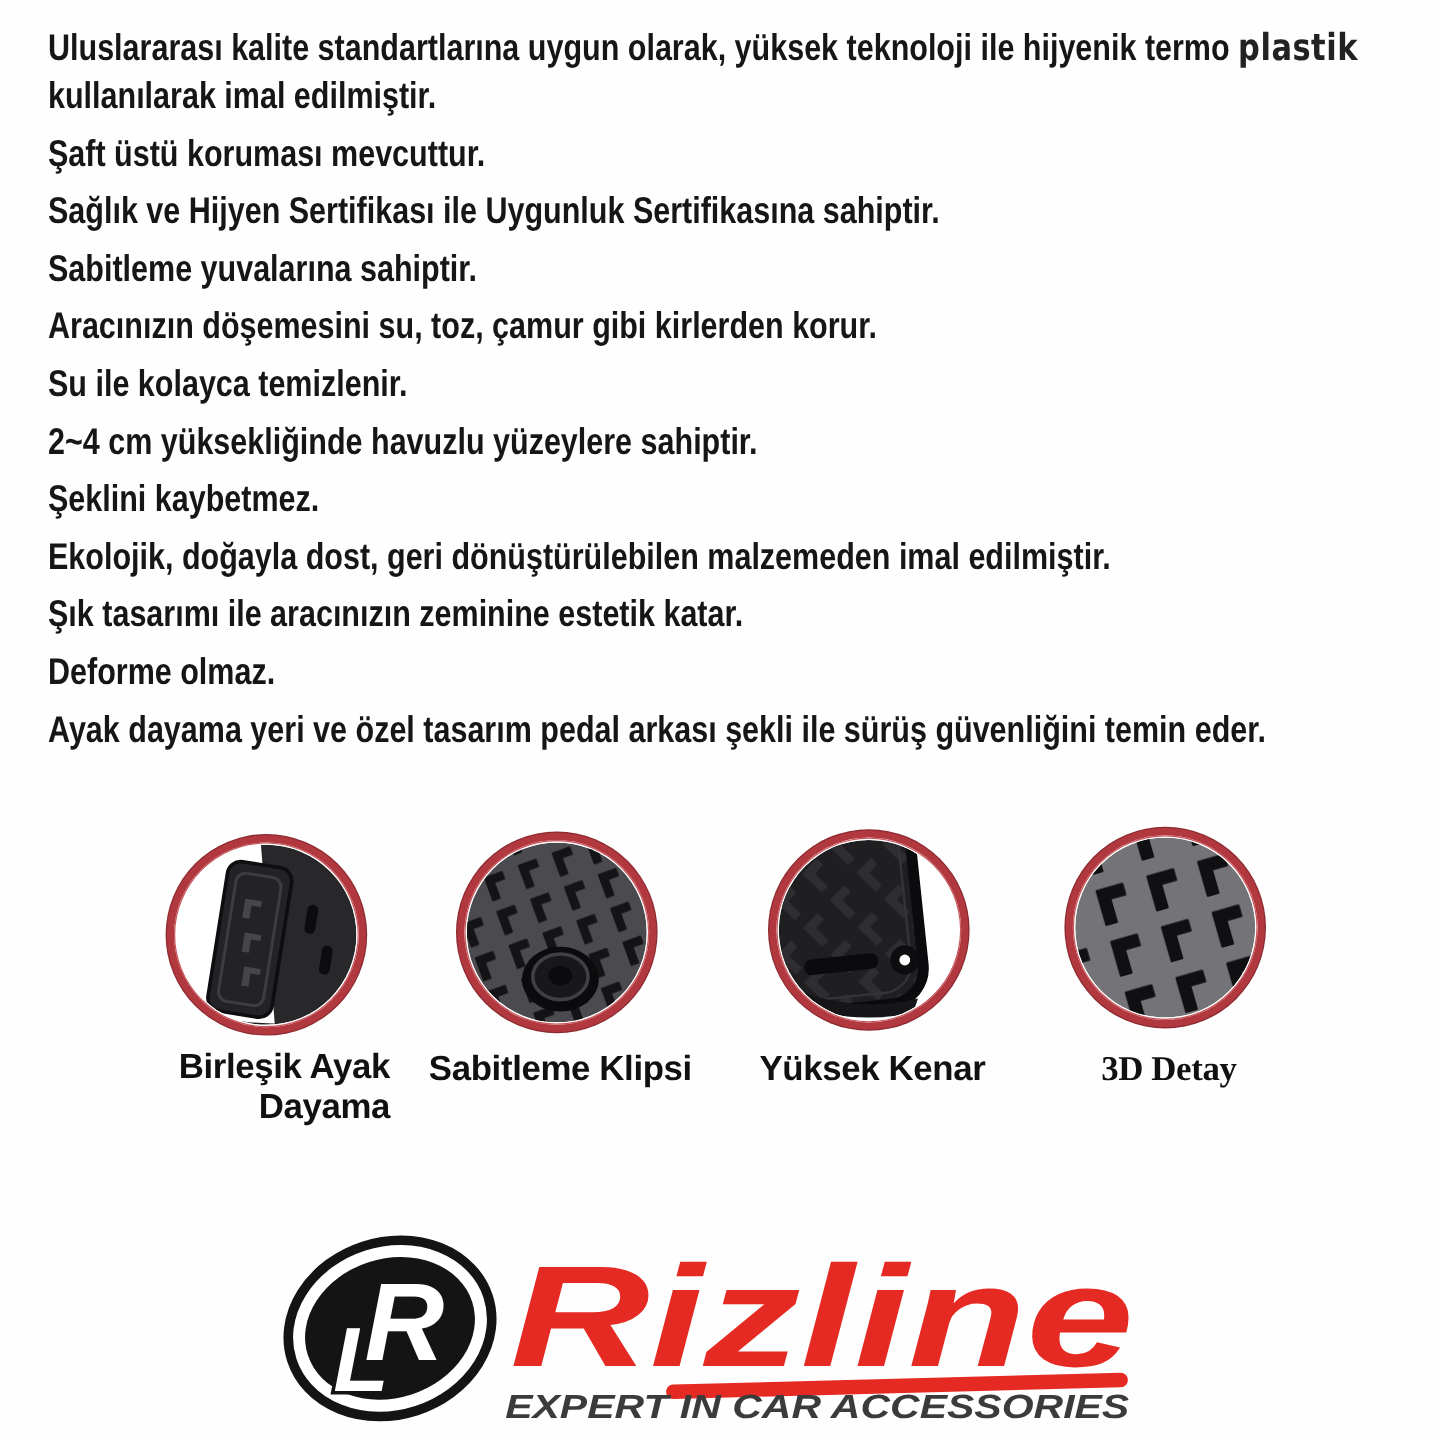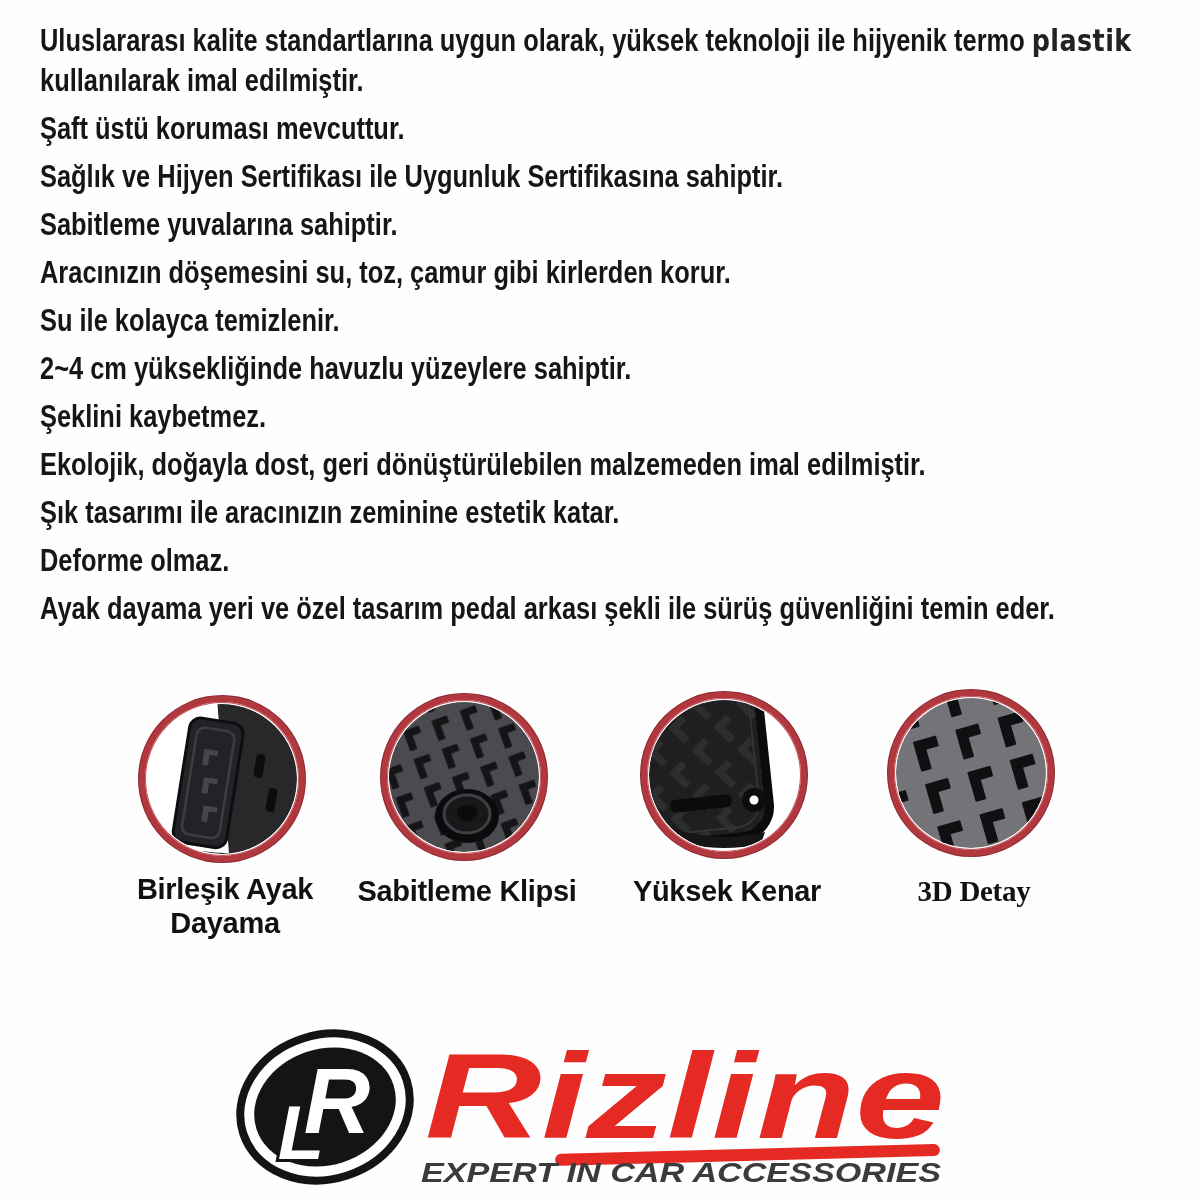--- a/index.html
+++ b/index.html
@@ -31,21 +31,21 @@
     box-shadow:0 0 0 1px #8c2a30, inset 0 0 0 1px #c8555a;
   }
   .circle svg{display:block;border-radius:50%;}
   .c1{left:139px;top:696px;}
   .c2{left:381px;top:694px;}
   .c3{left:641px;top:692px;}
   .c4{left:888px;top:690px;}
   .detail-label{
     position:absolute;
     color:#111;font-weight:700;font-size:29px;line-height:34px;
-    text-align:center;letter-spacing:-0.3px;
+    text-align:right;letter-spacing:-0.3px;
     transform:translateX(-50%);
     white-space:nowrap;
   }
   .l1{left:225px;top:872px;white-space:normal;width:200px;}
   .l2{left:467px;top:874px;}
   .l3{left:727px;top:874px;}
   .l4{left:974px;top:874px;font-family:Liberation Serif, serif;}
   
   .logo{position:absolute;left:225px;top:1022px;width:780px;height:175px;}
 </style>

